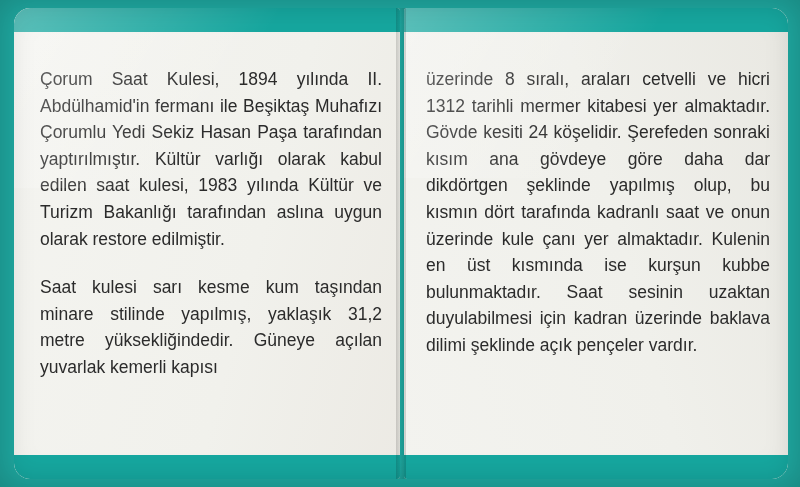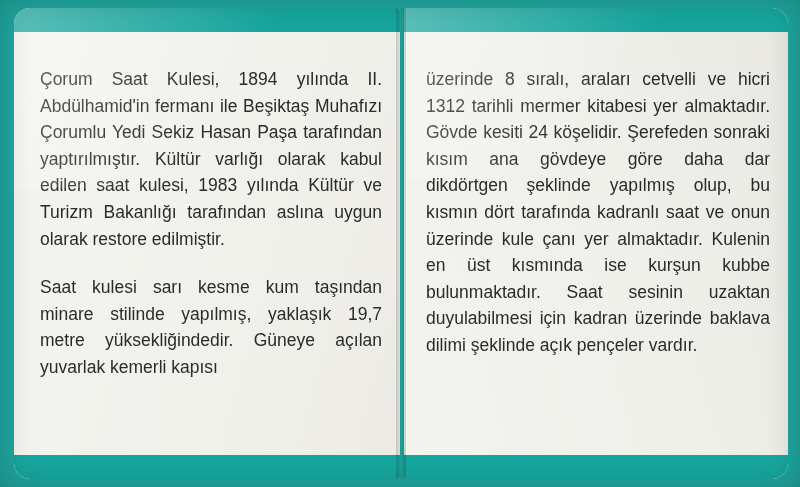--- a/index.html
+++ b/index.html
@@ -118,21 +118,21 @@
 </head>
 <body>
 
 <div id="board">
 
   <div class="panel panel-left">
     <div class="band band-top"></div>
     <div class="band band-bottom"></div>
     <div class="text-col text-left">
       <p class="para">Çorum Saat Kulesi, 1894 yılında II. Abdülhamid'in fermanı ile Beşiktaş Muhafızı Çorumlu Yedi Sekiz Hasan Paşa tarafından yaptırılmıştır. Kültür varlığı olarak kabul edilen saat kulesi, 1983 yılında Kültür ve Turizm Bakanlığı tarafından aslına uygun olarak restore edilmiştir.</p>
-      <p class="para">Saat kulesi sarı kesme kum taşından minare stilinde yapılmış, yaklaşık 19,7 metre yüksekliğindedir. Güneye açılan yuvarlak kemerli kapısı</p>
+      <p class="para">Saat kulesi sarı kesme kum taşından minare stilinde yapılmış, yaklaşık 31,2 metre yüksekliğindedir. Güneye açılan yuvarlak kemerli kapısı</p>
     </div>
     <div class="glare" style="top:0;left:0;width:386px;height:180px;"></div>
   </div>
 
   <div class="panel panel-right">
     <div class="band band-top"></div>
     <div class="band band-bottom"></div>
     <div class="text-col text-right">
       <p class="para">üzerinde 8 sıralı, araları cetvelli ve hicri 1312 tarihli mermer kitabesi yer almaktadır. Gövde kesiti 24 köşelidir. Şerefeden sonraki kısım ana gövdeye göre daha dar dikdörtgen şeklinde yapılmış olup, bu kısmın dört tarafında kadranlı saat ve onun üzerinde kule çanı yer almaktadır. Kulenin en üst kısmında ise kurşun kubbe bulunmaktadır. Saat sesinin uzaktan duyulabilmesi için kadran üzerinde baklava dilimi şeklinde açık pençeler vardır.</p>
     </div>

